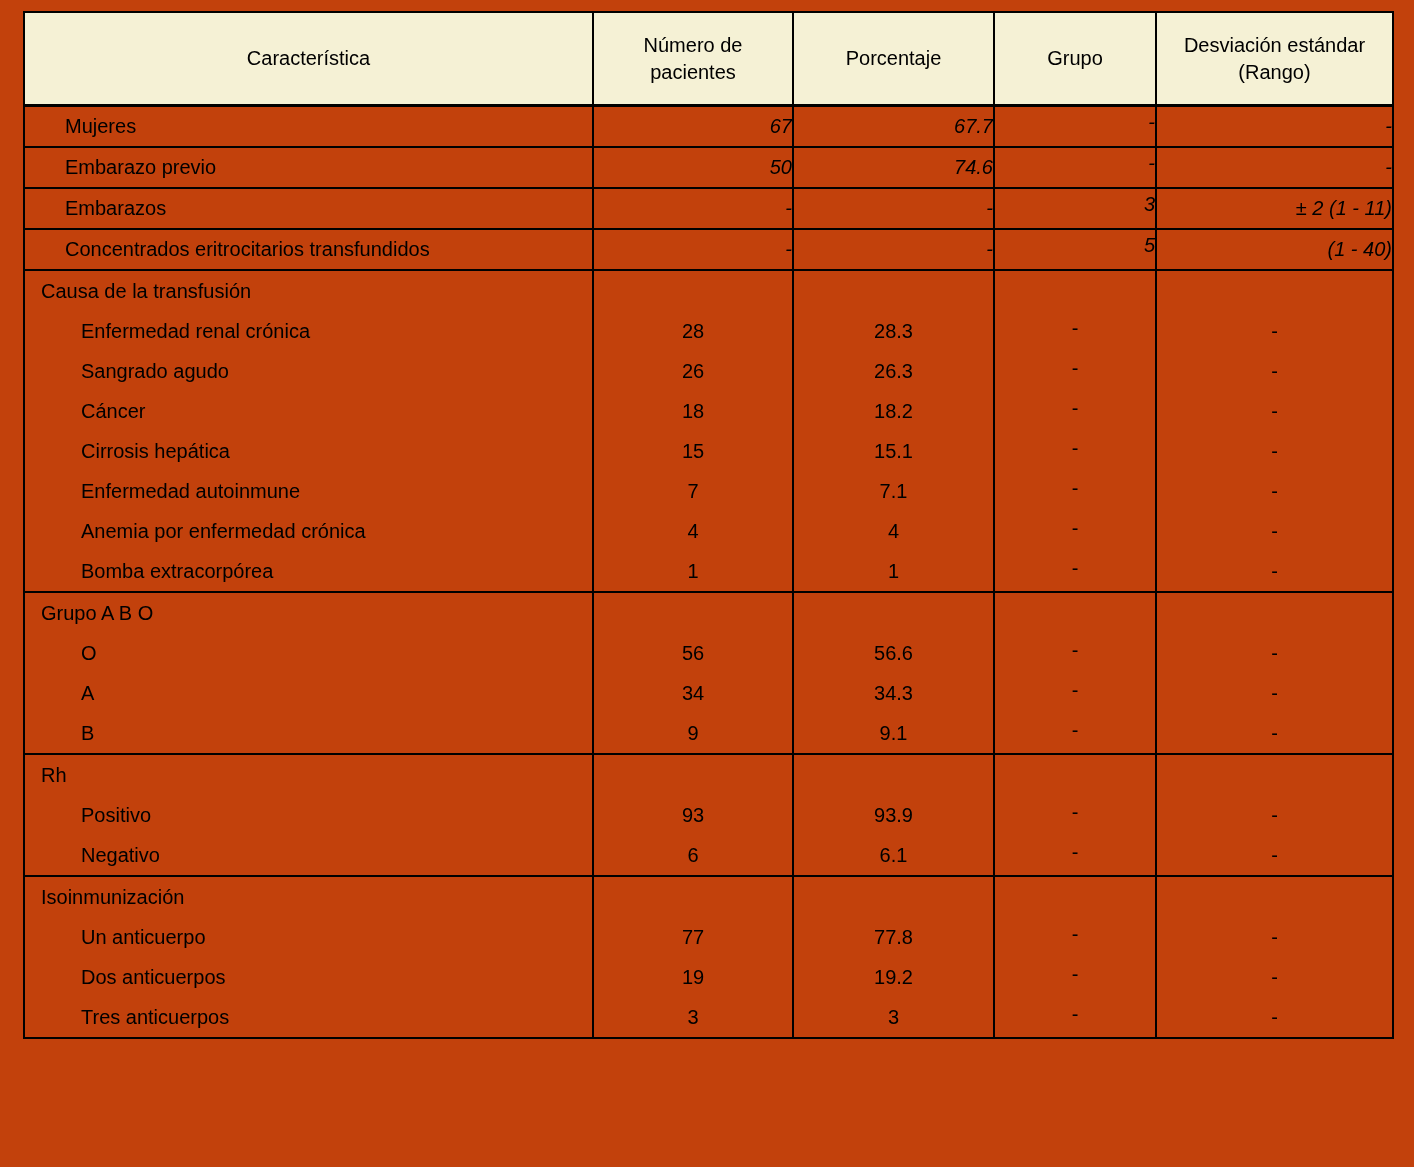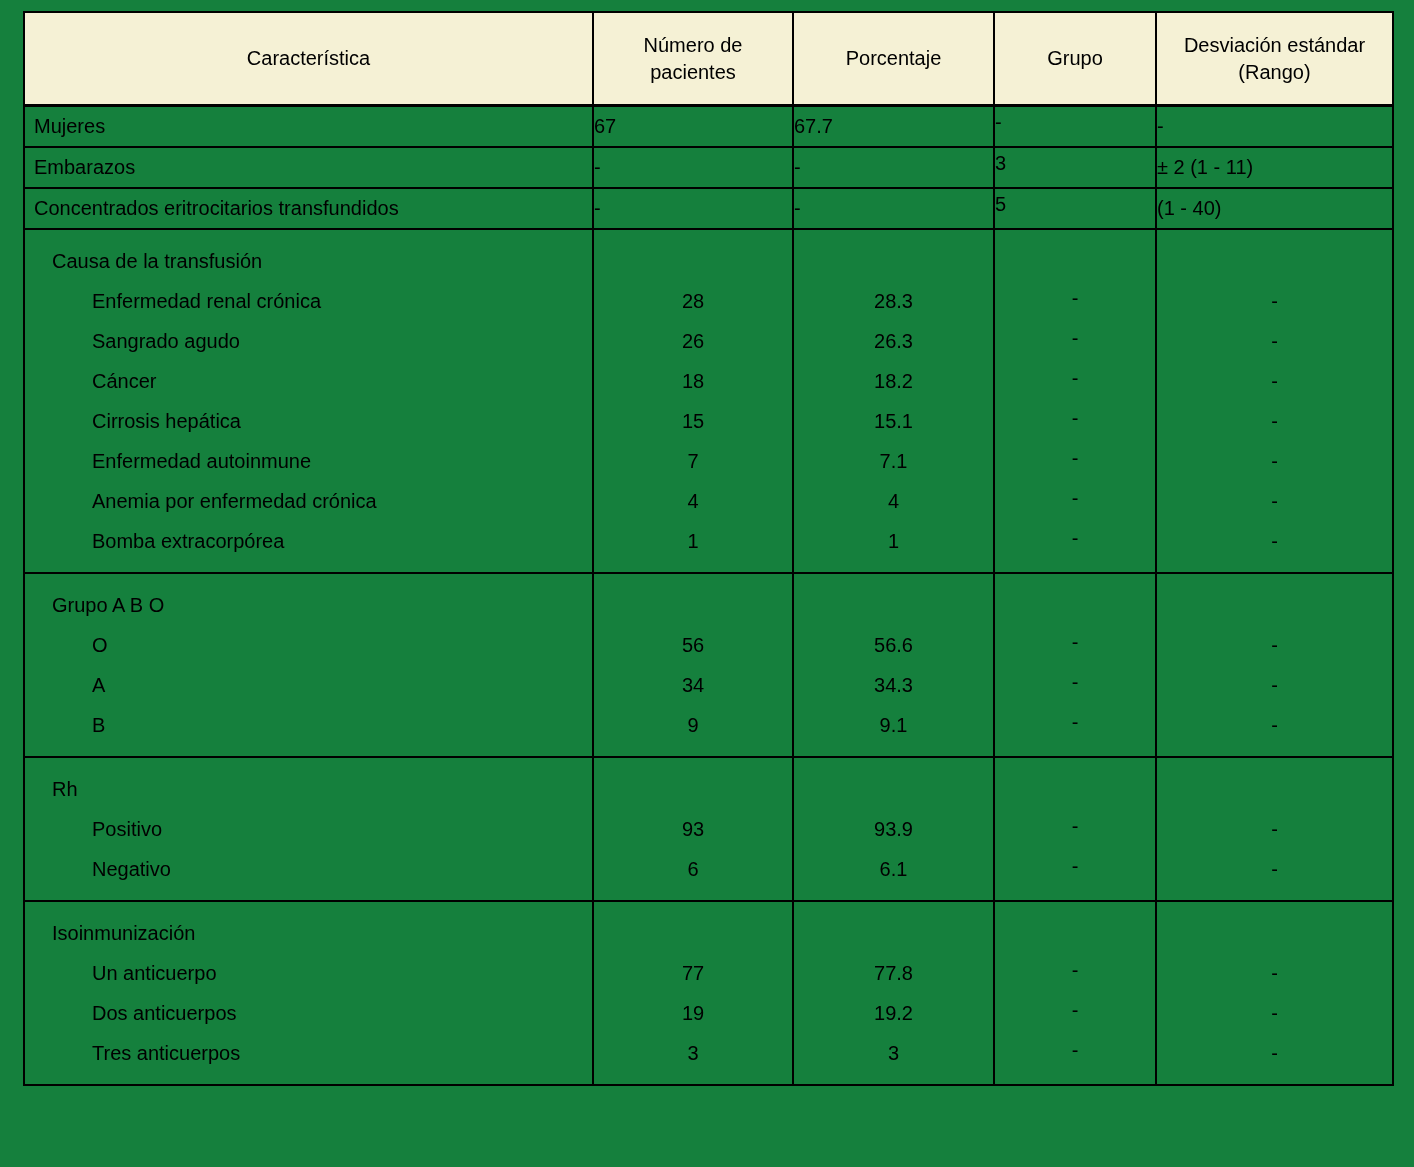--- a/index.html
+++ b/index.html
@@ -1,17 +1,17 @@
 <!DOCTYPE html>
 <html lang="es"><head>
 <meta charset="utf-8">
 <style>
   html,body{margin:0;padding:0;background:#ffffff;}
   .page{
-    width:1414px;height:1167px;position:relative;background:#15803d;
+    width:1414px;height:1167px;position:relative;background:#c2410c;
     font-family:"Liberation Sans","DejaVu Sans",sans-serif;
     color:#000;font-size:20px;
   }
   table.char-table{
     position:absolute;left:23px;top:11px;width:1369px;
     border-collapse:collapse;table-layout:fixed;
   }
   .char-table th,.char-table td{
     border:2px solid #000;
     padding:0;
@@ -21,25 +21,25 @@
     background:#f5f1d5;
     font-weight:normal;
     text-align:center;
     height:91px;
     white-space:pre-line;
     border-bottom:3px solid #000;
     line-height:1.35;
   }
   
   tr.simple td{height:39px;}
-  td.label-cell{text-align:left;padding-left:9px;}
-  td.num-cell{text-align:left;}
+  td.label-cell{text-align:left;padding-left:40px;}
+  td.num-cell{text-align:right;font-style:italic;}
   td.num-cell .media-raise{position:relative;top:-4px;display:inline-block;}
   
-  tr.group td{vertical-align:top;padding:11px;}
+  tr.group td{vertical-align:top;padding:0;}
   .gline{height:40px;display:flex;align-items:center;}
   .gline.g-head{padding-left:16px;}
   .gline.g-item{padding-left:56px;}
   .gline.g-num{justify-content:center;}
   .gline.g-num.g-media span{position:relative;top:-3px;}
 </style>
 </head>
 <body>
 
 <div class="page">
@@ -64,20 +64,27 @@
     </thead>
     <tbody id="table-body">
         <tr class="simple">
           <td class="label-cell">Mujeres</td>
           <td class="num-cell">67</td>
           <td class="num-cell">67.7</td>
           <td class="num-cell"><span class="media-raise">-</span></td>
           <td class="num-cell">-</td>
         </tr>
         <tr class="simple">
+          <td class="label-cell">Embarazo previo</td>
+          <td class="num-cell">50</td>
+          <td class="num-cell">74.6</td>
+          <td class="num-cell"><span class="media-raise">-</span></td>
+          <td class="num-cell">-</td>
+        </tr>
+        <tr class="simple">
           <td class="label-cell">Embarazos</td>
           <td class="num-cell">-</td>
           <td class="num-cell">-</td>
           <td class="num-cell"><span class="media-raise">3</span></td>
           <td class="num-cell">± 2 (1 - 11)</td>
         </tr>
         <tr class="simple">
           <td class="label-cell">Concentrados eritrocitarios transfundidos</td>
           <td class="num-cell">-</td>
           <td class="num-cell">-</td>

